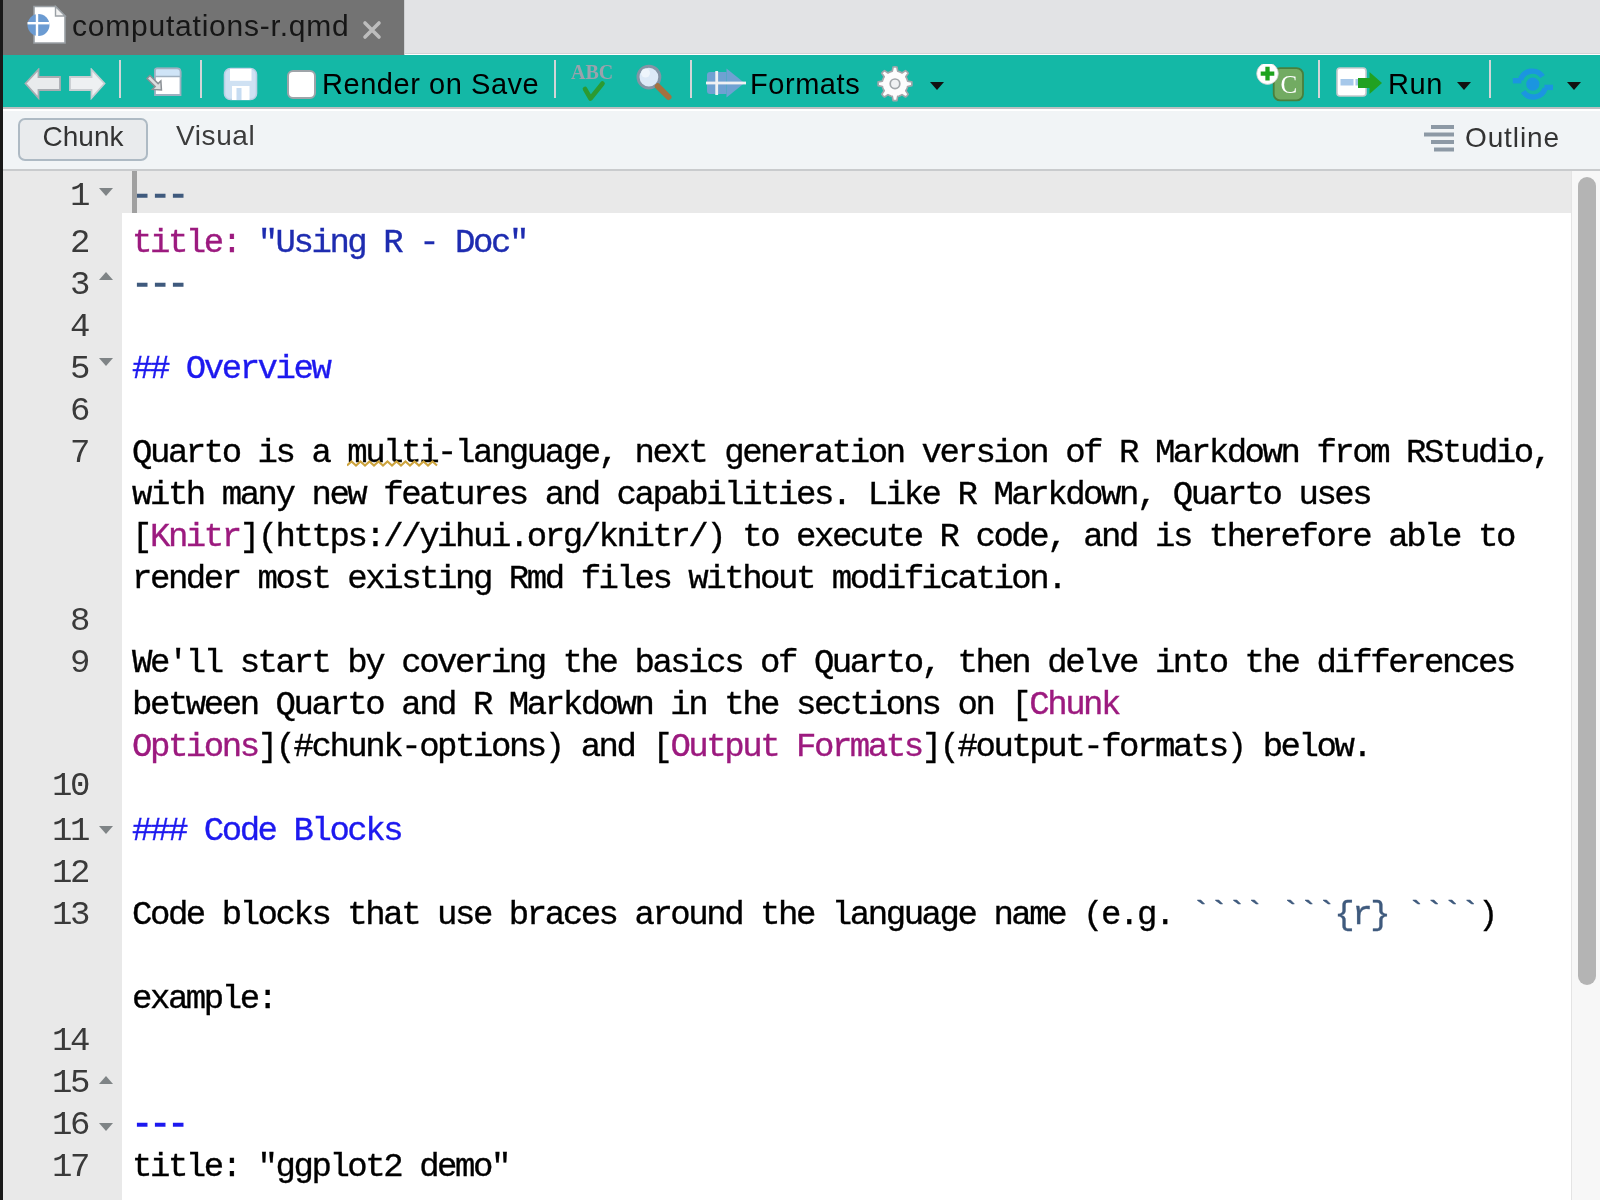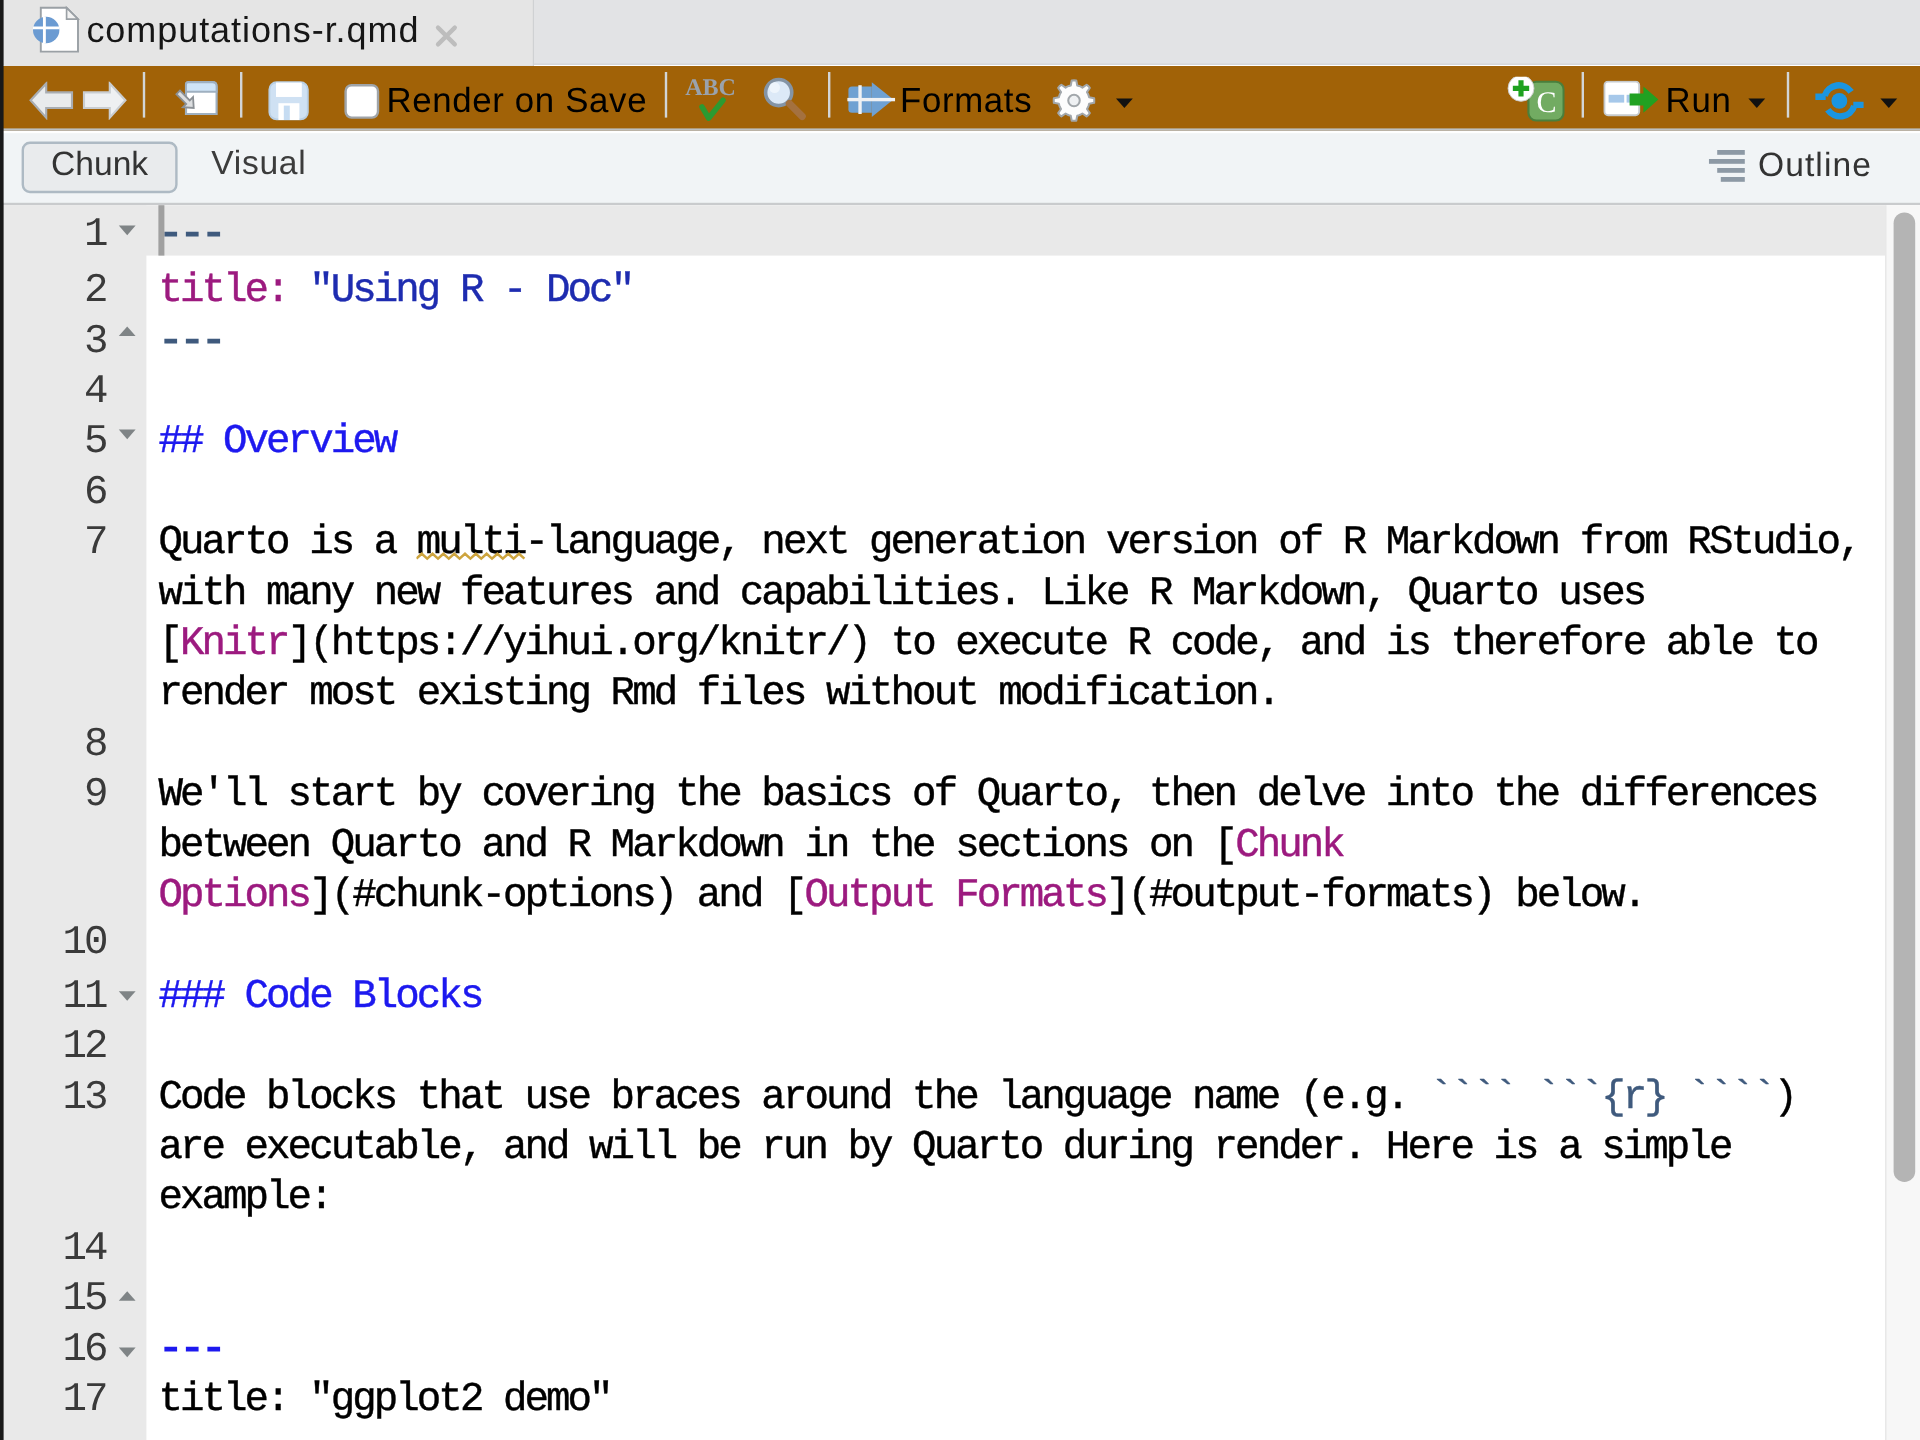--- a/index.html
+++ b/index.html
@@ -1,21 +1,21 @@
 <!DOCTYPE html>
 <html><head><meta charset="utf-8">
 <style>
 *{margin:0;padding:0;box-sizing:border-box}
 html,body{width:1600px;height:1200px;overflow:hidden;background:#ffffff;
  font-family:"Liberation Sans",sans-serif;position:relative}
 .abs{position:absolute}
 #tabstrip{left:0;top:0;width:1600px;height:54px;background:#e2e3e5;border-bottom:1px solid #d2d3d5}
-#tab{left:3px;top:0;width:442px;height:55px;background:#e5e5e5;border-right:1px solid #cfd1d3;z-index:2}
+#tab{left:3px;top:0;width:402px;height:55px;background:#737373;border-right:1px solid #cfd1d3;z-index:2}
 #tabtitle{left:69px;top:9px;font-size:30px;letter-spacing:0.78px;color:#161616}
-#toolbar{left:0;top:55px;width:1600px;height:54px;background:#a16207;border-bottom:2px solid #bcbfc1}
+#toolbar{left:0;top:55px;width:1600px;height:54px;background:#14b8a6;border-bottom:2px solid #bcbfc1}
 #srcbar{left:0;top:111px;width:1600px;height:59.9px;background:#f1f4f6;border-bottom:2px solid #c9cbcd}
 #srcbtn{left:18px;top:7px;width:130px;height:43px;background:#e9ebed;border:2px solid #aebac4;border-radius:7px;
  font-size:28px;color:#333;text-align:center;line-height:33px}
 #visual{left:176px;top:9px;font-size:28px;letter-spacing:0.6px;color:#3c3c3c}
 #outline{right:40px;top:11px;font-size:28px;letter-spacing:0.9px;color:#333}
 #editor{left:0;top:170.9px;width:1600px;height:1029.1px;background:#fff}
 #gutter{left:0;top:0;width:122px;height:1029.1px;background:#e9e9e9}
 #hl1{left:0;top:0;width:1571px;height:42px;background:#e9e9e9}
 #cursor{left:131.7px;top:0;width:4.9px;height:42px;background:#a0a0a0}
 .row{position:absolute;left:132px;white-space:pre;font-family:"Liberation Mono",monospace;
@@ -172,21 +172,20 @@
 <div class="row" style="top:344.8px">[<span class="pu">Knitr</span>](<span class="un">https://yihui.org/knitr/</span>) to execute R code, and is therefore able to</div>
 <div class="row" style="top:386.8px">render most existing Rmd files without modification.</div>
 <div class="row" style="top:428.8px"></div>
 <div class="row" style="top:470.8px">We'll start by covering the basics of Quarto, then delve into the differences</div>
 <div class="row" style="top:512.8px">between Quarto and R Markdown in the sections on [<span class="pu">Chunk</span></div>
 <div class="row" style="top:554.8px"><span class="pu">Options</span>](<span class="un">#chunk-options</span>) and [<span class="pu">Output Formats</span>](<span class="un">#output-formats</span>) below.</div>
 <div class="row" style="top:596.8px"></div>
 <div class="row" style="top:638.8px"><span class="bl">### Code Blocks</span></div>
 <div class="row" style="top:680.8px"></div>
 <div class="row" style="top:722.8px">Code blocks that use braces around the language name (e.g. <span class="sl">```` ```{r} ````</span>)</div>
-<div class="row" style="top:764.8px">are executable, and will be run by Quarto during render. Here is a simple</div>
 <div class="row" style="top:806.8px">example:</div>
 <div class="row" style="top:848.8px"></div>
 <div class="row" style="top:932.8px"><span class="bl dash">---</span></div>
 <div class="row" style="top:974.8px">title: "ggplot2 demo"</div>
 <div class="abs" id="cursor"></div>
 <svg class="abs" style="left:347.4px;top:288.0px" width="92" height="9" viewBox="0 0 92 9">
 <path d="M0 6.5 L4.5 2.5 L9 6.5 L13.5 2.5 L18 6.5 L22.5 2.5 L27 6.5 L31.5 2.5 L36 6.5 L40.5 2.5 L45 6.5 L49.5 2.5 L54 6.5 L58.5 2.5 L63 6.5 L67.5 2.5 L72 6.5 L76.5 2.5 L81 6.5 L85.5 2.5 L90 6.5" fill="none" stroke="#cda43e" stroke-width="2.1"></path>
 </svg>
 <div class="abs" id="sbtrack"></div>
 <div class="abs" id="sbthumb"></div>

